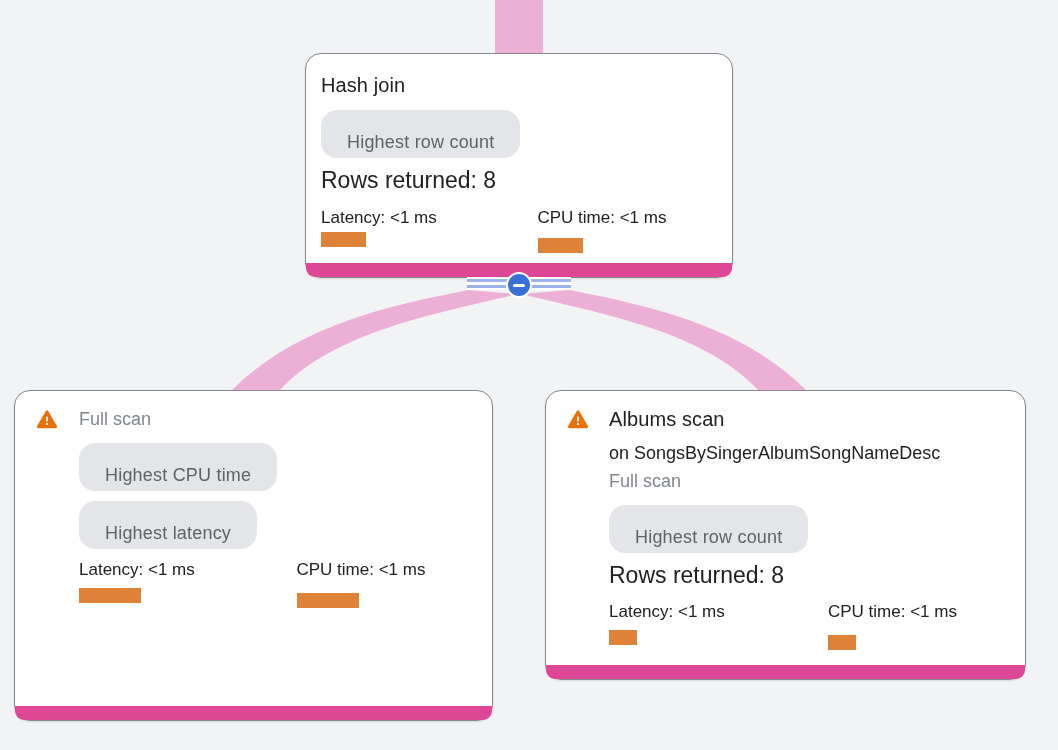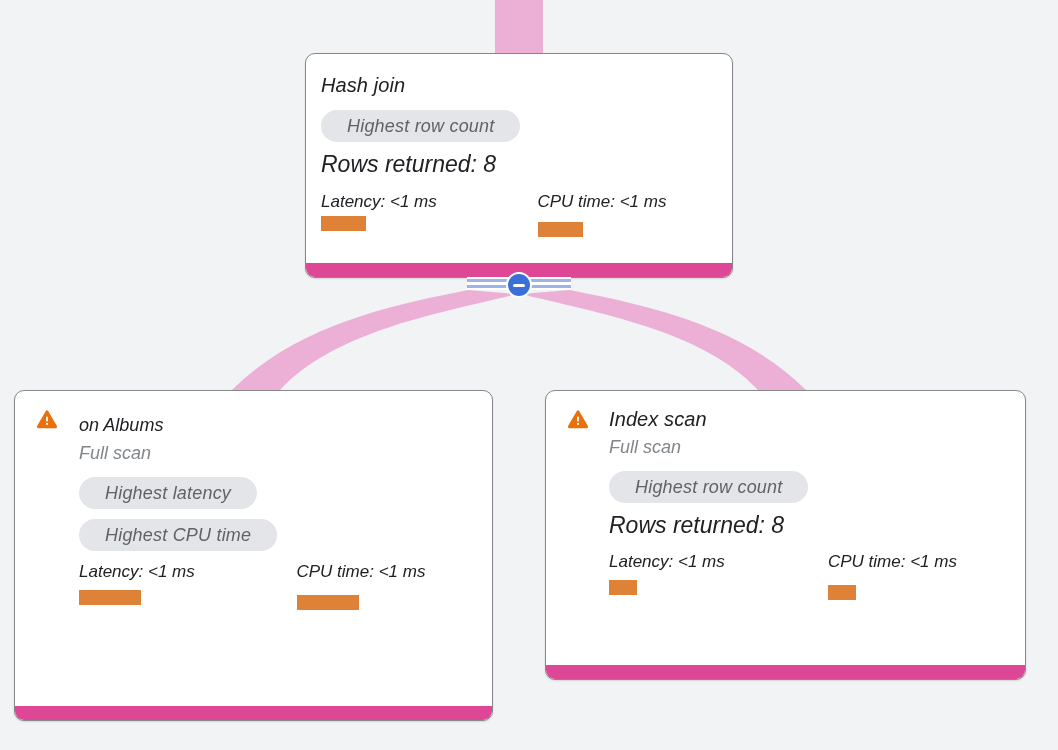--- a/index.html
+++ b/index.html
@@ -24,24 +24,23 @@
     font-family:"Liberation Sans","DejaVu Sans",sans-serif;
     color:var(--text);
   }
   .edges-layer{position:absolute;left:0;top:0;z-index:0;}
   .edge{fill:var(--edge-ribbon);}
 
   .node-card{
     position:absolute;
     background:#ffffff;
     border:1px solid var(--card-border);
-    border-radius:10px;
+    border-radius:16px;
     box-shadow:0 1px 2px rgba(0,0,0,0.12);
     z-index:1;
-    font-style:italic;
   }
   .bottom-accent{
     position:absolute;left:0;right:0;bottom:0;height:14px;
     background:var(--accent-bar);
     border-radius:0 0 9px 9px;
   }
 
   .card-inner{position:relative;height:100%;}
   #card-hash-join .card-inner{padding:18px 18px 0 15px;}
   #card-table-scan .card-inner{padding:14px 18px 0 64px;}
@@ -58,23 +57,23 @@
     font-size:20px;font-weight:500;line-height:28px;color:var(--text);
     letter-spacing:0.1px;
   }
   #card-hash-join .card-title{line-height:26px;}
   .card-target{font-size:18px;line-height:28px;color:var(--text);margin-top:6px;}
   .card-scan-type{font-size:18px;line-height:28px;color:var(--muted-text);}
   .badge{
     display:inline-block;
     background:var(--badge-bg);
     color:var(--badge-text);
-    font-size:18px;line-height:32px;height:32px;
+    font-size:18px;line-height:32px;height:48px;
     border-radius:16px;
-    padding:0 26px;
+    padding:16px 26px;
     margin-top:10px;
     letter-spacing:0.2px;
   }
   .badge-row{line-height:0;}
   #card-hash-join .badge{margin-top:12px;}
   .rows-returned{font-size:23px;line-height:26px;margin-top:9px;color:var(--text);}
   #card-hash-join .rows-returned{margin-top:9px;}
 
   .metrics{display:flex;margin-top:9px;gap:40px;}
   #card-hash-join .metrics{margin-top:13px;}
@@ -146,27 +145,26 @@
 
 <div class="node-card" id="card-table-scan" style="left:14px;top:390px;width:479px;height:331px;">
   <div class="card-inner">
     <span class="warn">
       <svg viewBox="0 0 24 24" width="22" height="22">
         <path class="warn-tri" d="M12 4 L21.5 20.5 H2.5 Z"></path>
         <rect x="11" y="9.5" width="2" height="5" fill="#ffffff"></rect>
         <rect x="11" y="16.2" width="2" height="2.2" fill="#ffffff"></rect>
       </svg>
     </span>
-    <div class="card-target">on Albums</div>
     <div class="card-scan-type">Full scan</div>
     <div class="badge-row">
+      <span class="badge">Highest CPU time</span>
+    </div>
+    <div class="badge-row">
       <span class="badge">Highest latency</span>
-    </div>
-    <div class="badge-row">
-      <span class="badge">Highest CPU time</span>
     </div>
     <div class="metrics">
       <div class="metric">
         <span class="metric-label">Latency: &lt;1 ms</span>
         <div class="metric-bar" style="width: 62px;"></div>
       </div>
       <div class="metric cpu">
         <span class="metric-label">CPU time: &lt;1 ms</span>
         <div class="metric-bar" style="width: 62px;"></div>
       </div>
@@ -177,21 +175,22 @@
 
 <div class="node-card" id="card-index-scan" style="left:545px;top:390px;width:481px;height:290px;">
   <div class="card-inner">
     <span class="warn">
       <svg viewBox="0 0 24 24" width="22" height="22">
         <path class="warn-tri" d="M12 4 L21.5 20.5 H2.5 Z"></path>
         <rect x="11" y="9.5" width="2" height="5" fill="#ffffff"></rect>
         <rect x="11" y="16.2" width="2" height="2.2" fill="#ffffff"></rect>
       </svg>
     </span>
-    <div class="card-title">Index scan</div>
+    <div class="card-title">Albums scan</div>
+    <div class="card-target">on SongsBySingerAlbumSongNameDesc</div>
     <div class="card-scan-type">Full scan</div>
     <div class="badge-row">
       <span class="badge">Highest row count</span>
     </div>
     <div class="rows-returned">Rows returned: 8</div>
     <div class="metrics">
       <div class="metric">
         <span class="metric-label">Latency: &lt;1 ms</span>
         <div class="metric-bar" style="width: 28px;"></div>
       </div>

